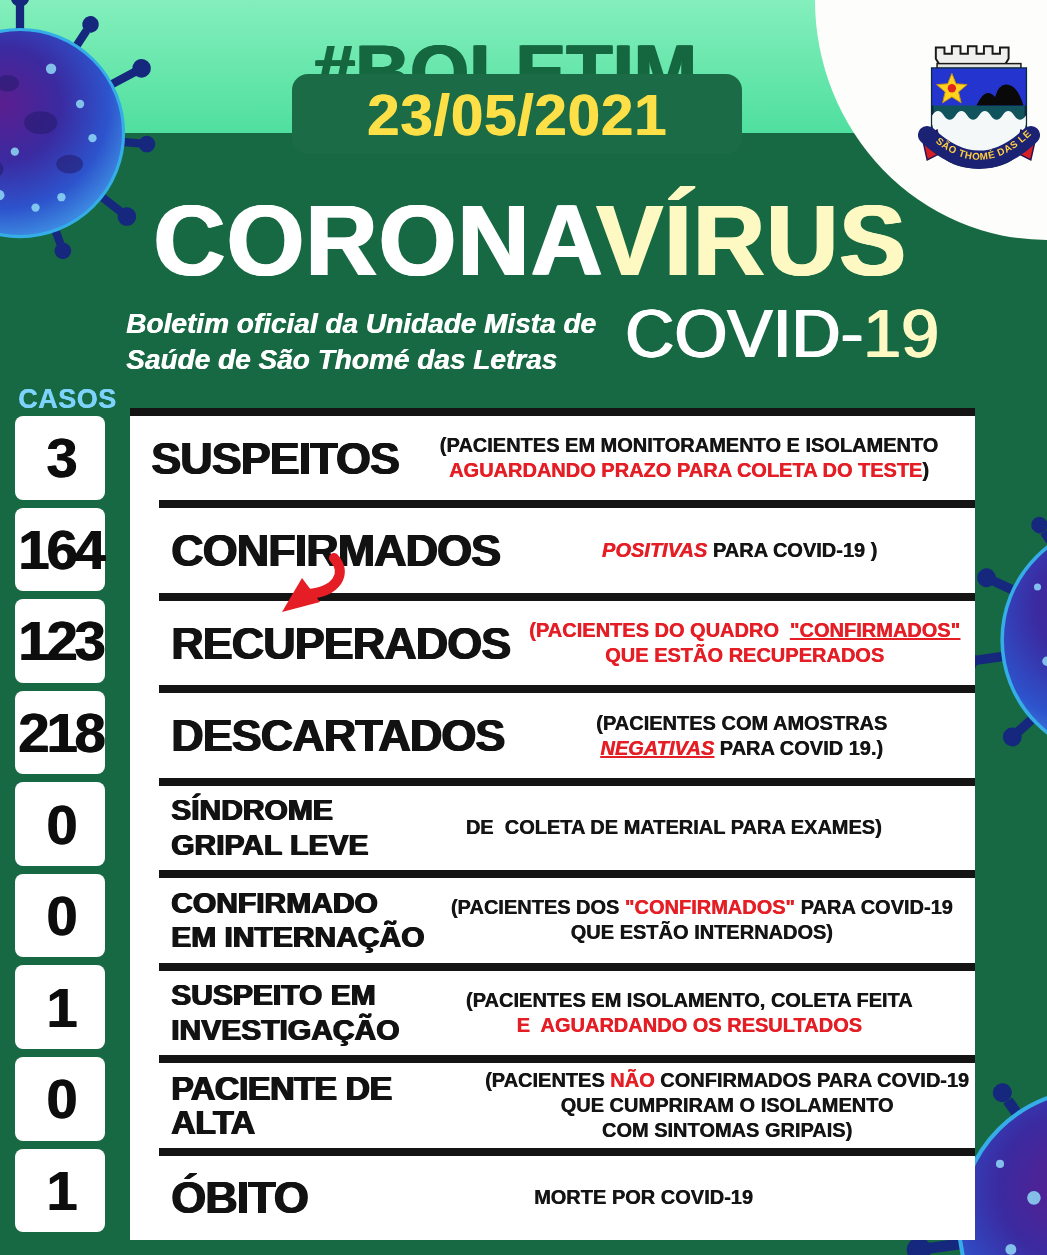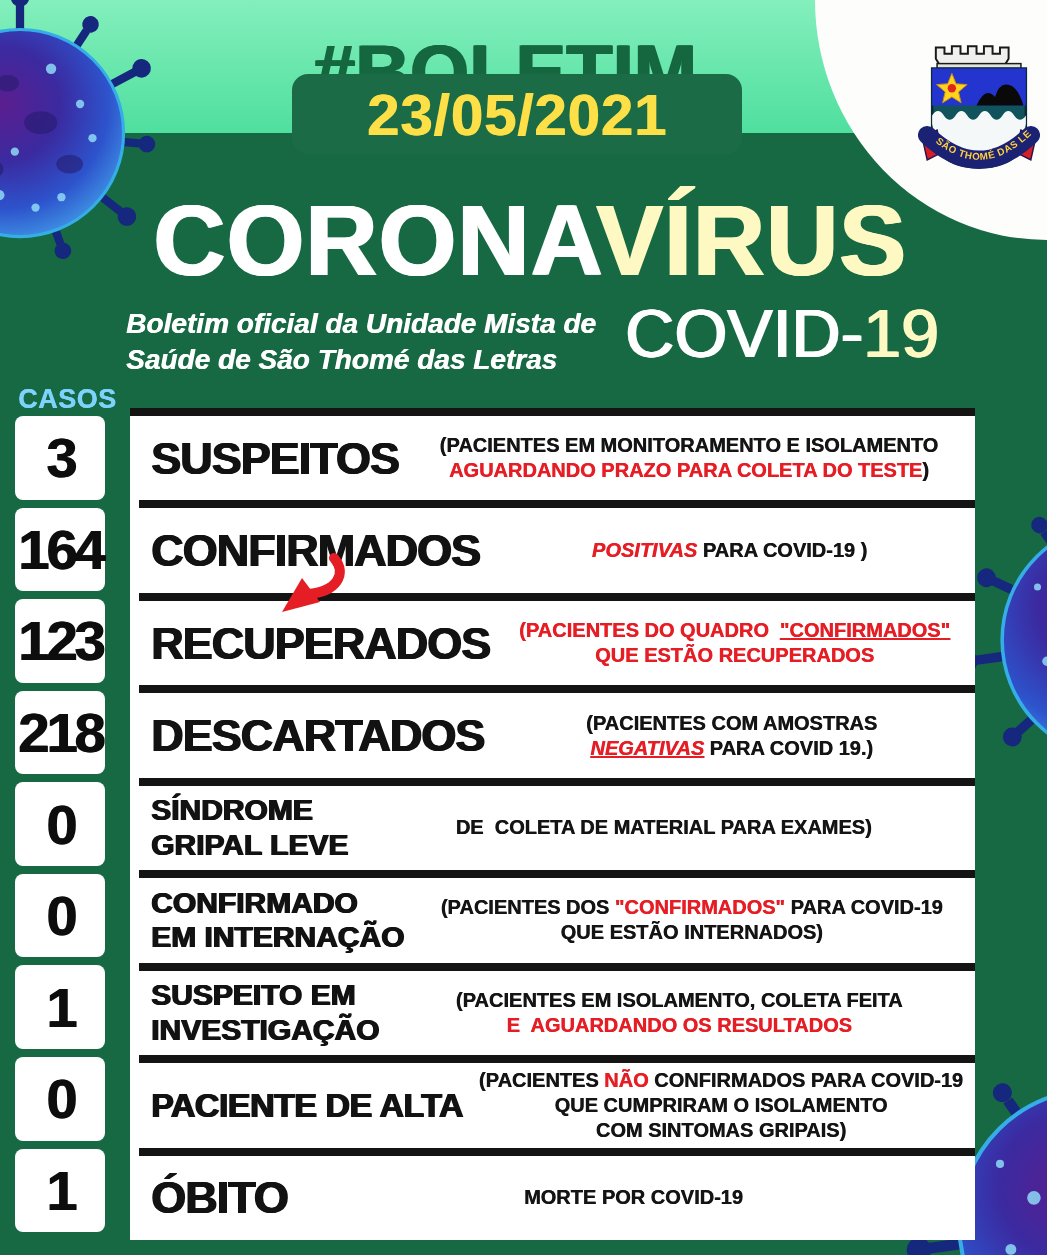--- a/index.html
+++ b/index.html
@@ -39,21 +39,21 @@
     font-size:27px;font-weight:bold;letter-spacing:.5px;text-shadow:.6px 0 currentColor;}
   .numbers{position:absolute;left:15px;top:416px;width:90px;height:816px;z-index:6;
     display:flex;flex-direction:column;gap:8px;}
   .numbox{flex:1;background:#ffffff;border-radius:8px;display:flex;align-items:center;
     justify-content:center;color:#0d0d0d;font-size:56px;font-weight:bold;
     letter-spacing:-3px;text-shadow:1.2px 0 currentColor;overflow:visible;}
   
   .panel{position:absolute;left:130px;top:408px;width:836px;height:824px;z-index:6;
     background:#ffffff;border-top:8px solid #141414;display:flex;flex-direction:column;padding-left:9px;}
   .row{flex:1;display:flex;align-items:center;padding:0 6px 0 12px;}
-  .row + .row{border-top:8px solid #141414;}
+  .row + .row{border-top:8px solid #141414;margin-left:20px;}
   .rlabel{white-space:pre-line;color:#121212;font-weight:bold;font-size:45px;
     line-height:1;letter-spacing:-1px;padding-right:10px;
     text-shadow:1px 0 currentColor,-0.6px 0 currentColor;}
   .rlabel.two{font-size:30px;line-height:1.15;letter-spacing:0;}
   .rlabel.med{font-size:34px;letter-spacing:-0.5px;}
   .rdesc{flex:1;text-align:center;color:#141414;font-weight:bold;font-size:20px;
     line-height:1.25;text-shadow:.5px 0 currentColor;}
   .dline{white-space:pre;}
   .red{color:#e51e25;}
   .u{text-decoration:underline;}

